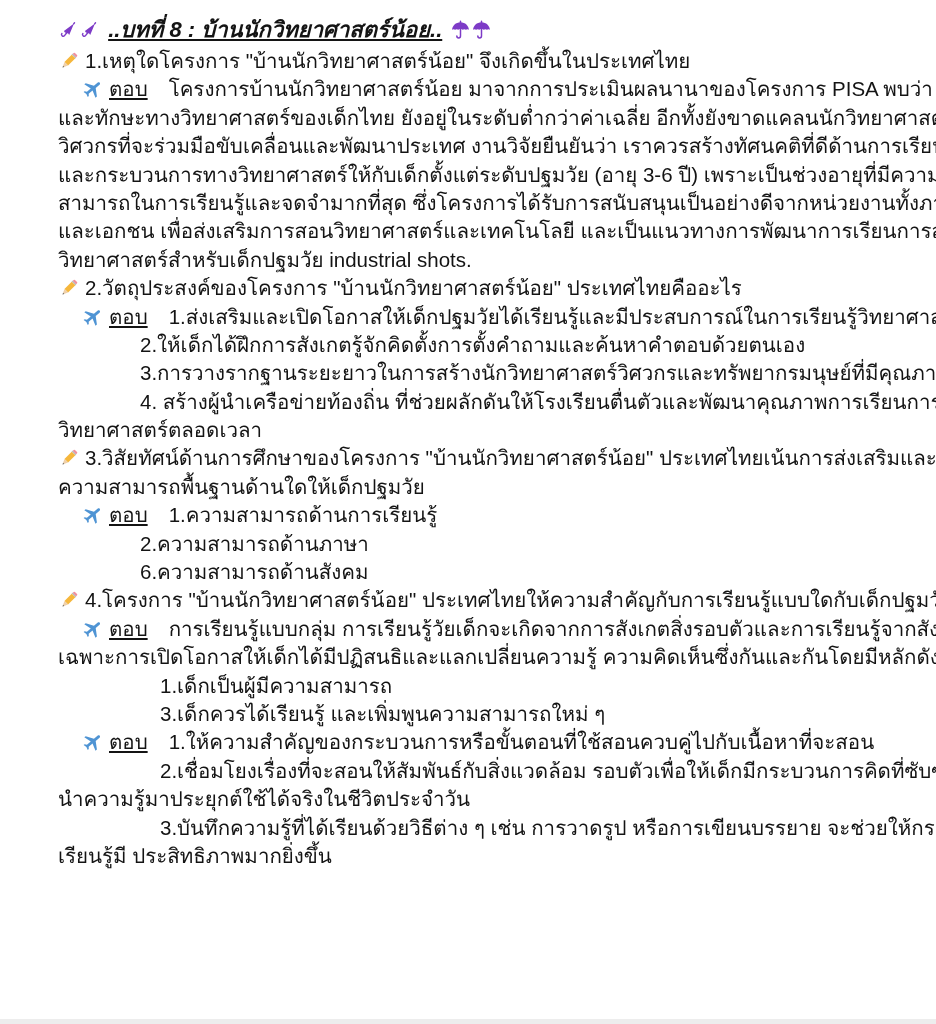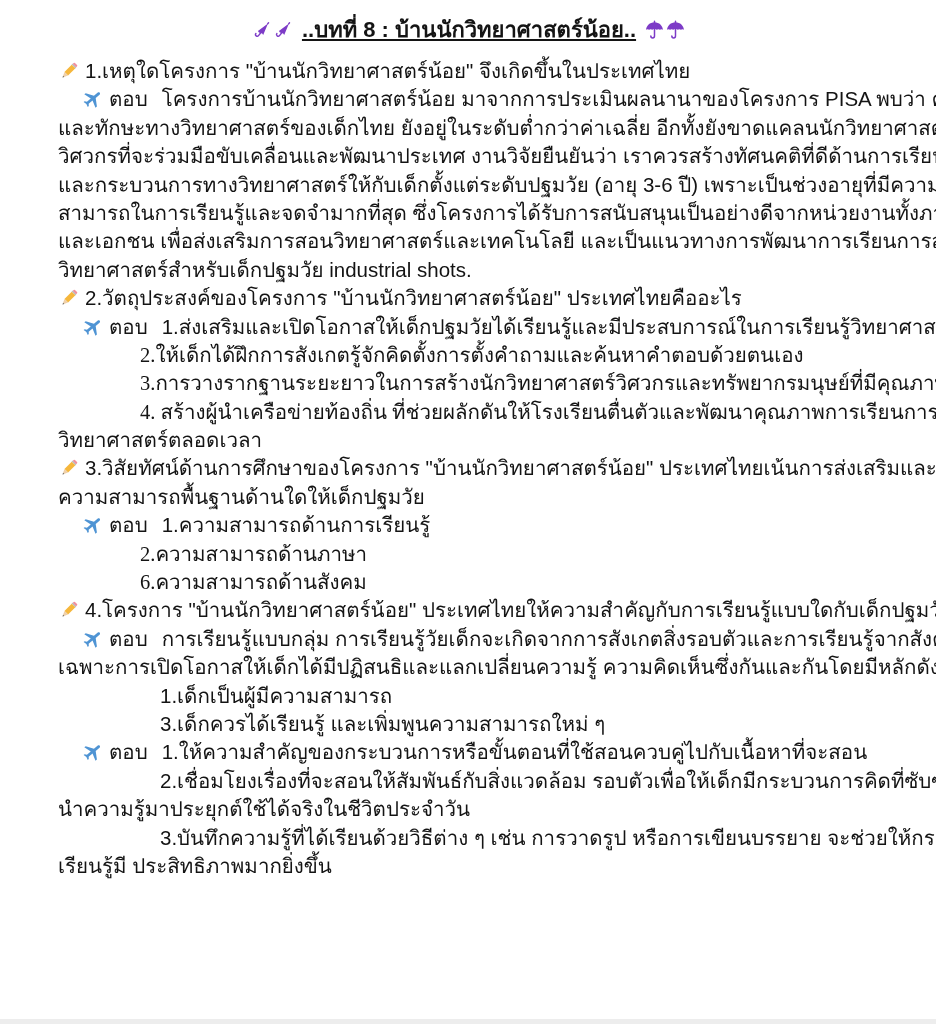--- a/index.html
+++ b/index.html
@@ -13,50 +13,51 @@
     color: #141414;
   }
   .page {
     position: relative;
     width: 936px;
     height: 1024px;
     box-sizing: border-box;
     padding: 12px 56px 0 58px;
   }
   .title-row {
-    text-align: center;
+    text-align: left;
     font-size: 22px;
     font-weight: bold;
-    margin-bottom: 10px;
     white-space: nowrap;
+    font-style: italic;
   }
   .title-text {
     text-decoration: underline;
     margin: 0 2px;
   }
   .icon {
     display: inline-block;
     vertical-align: -4px;
     line-height: 0;
   }
   .icon svg { display: block; }
   .body-lines { font-size: 20.5px; }
   .line {
     line-height: 28.4px;
     height: 28.4px;
     white-space: nowrap;
   }
   .line.question { padding-left: 0; }
   .line.answer   { padding-left: 24px; }
-  .line.item     { padding-left: 82px; font-family: Liberation Serif, serif; }
+  .line.item     { padding-left: 82px; }
   .line.item2    { padding-left: 102px; }
   .line.cont     { padding-left: 0; }
   .line .icon { margin-right: 5px; }
   .answer-label {
-    margin-right: 14px;
+    text-decoration: underline;
+    margin-right: 21px;
   }
   .bottom-edge {
     position: absolute;
     left: 0;
     bottom: 0;
     width: 100%;
     height: 5px;
     background: #ededed;
   }
 </style>

